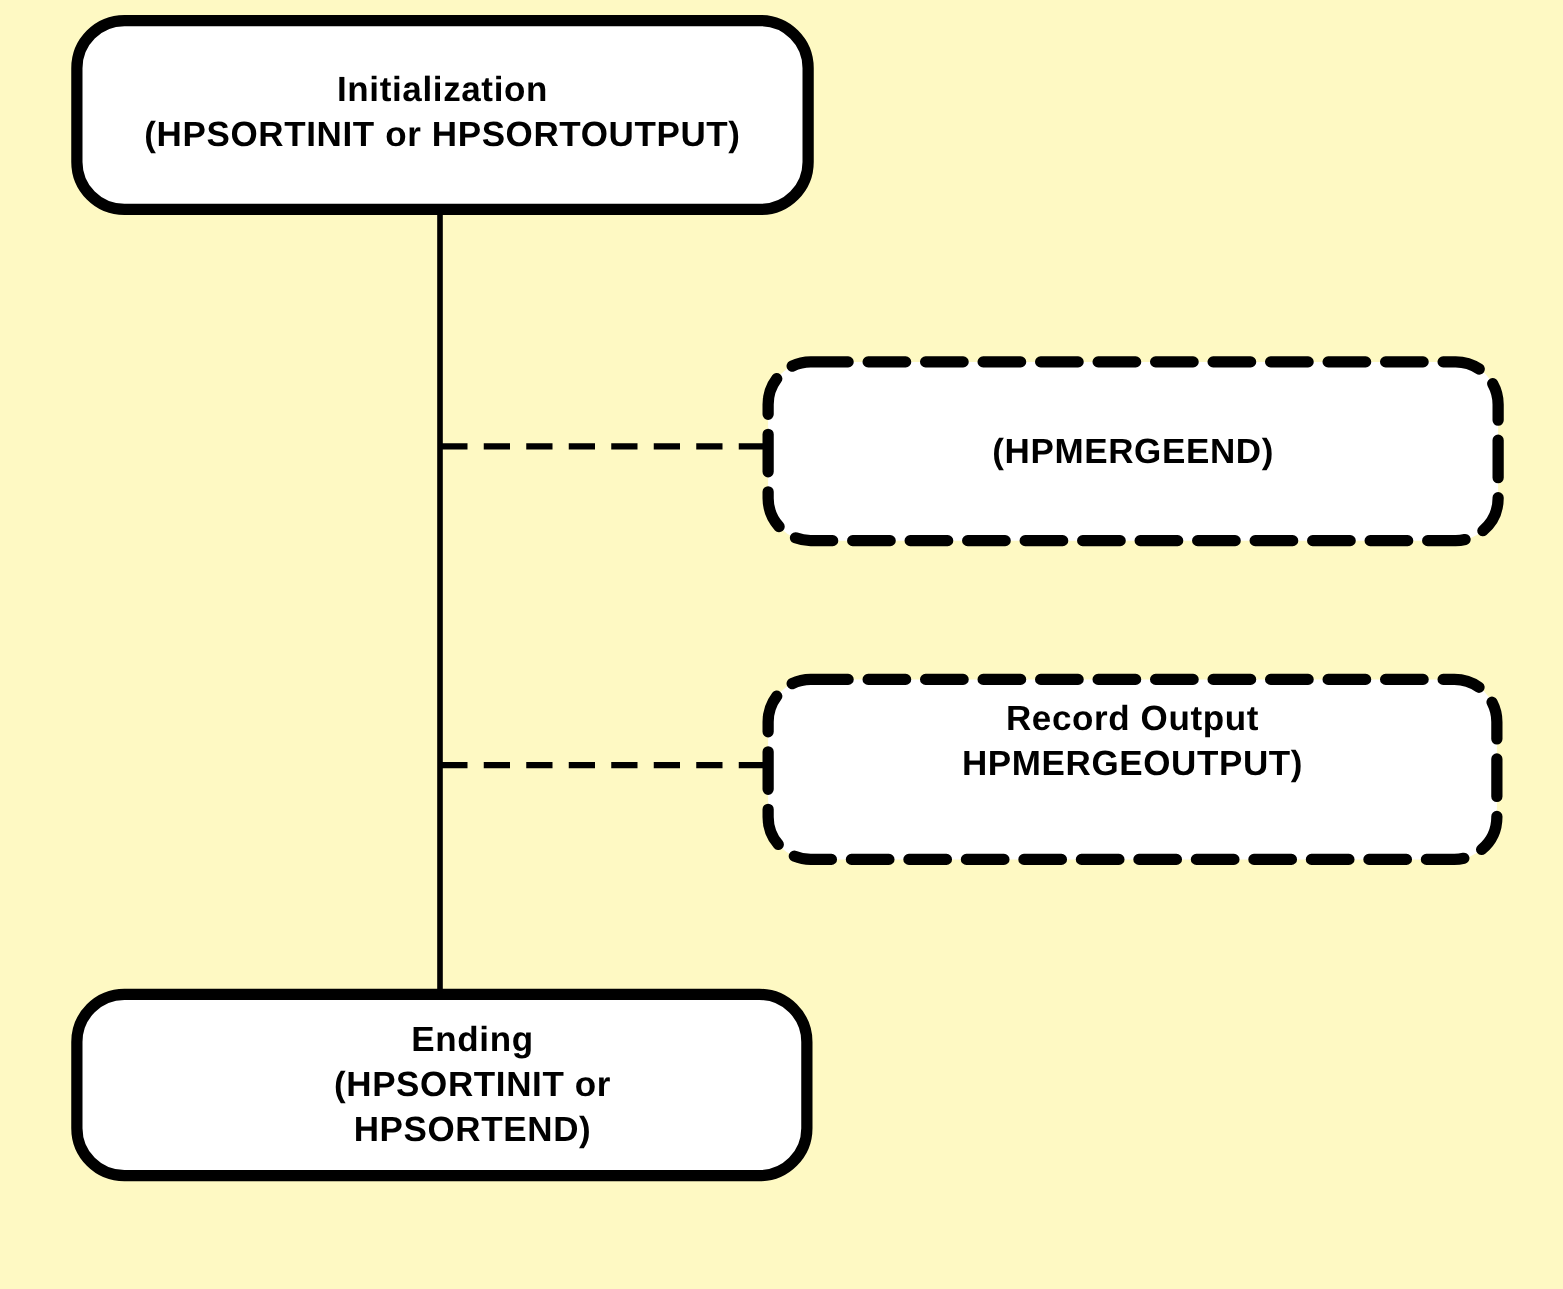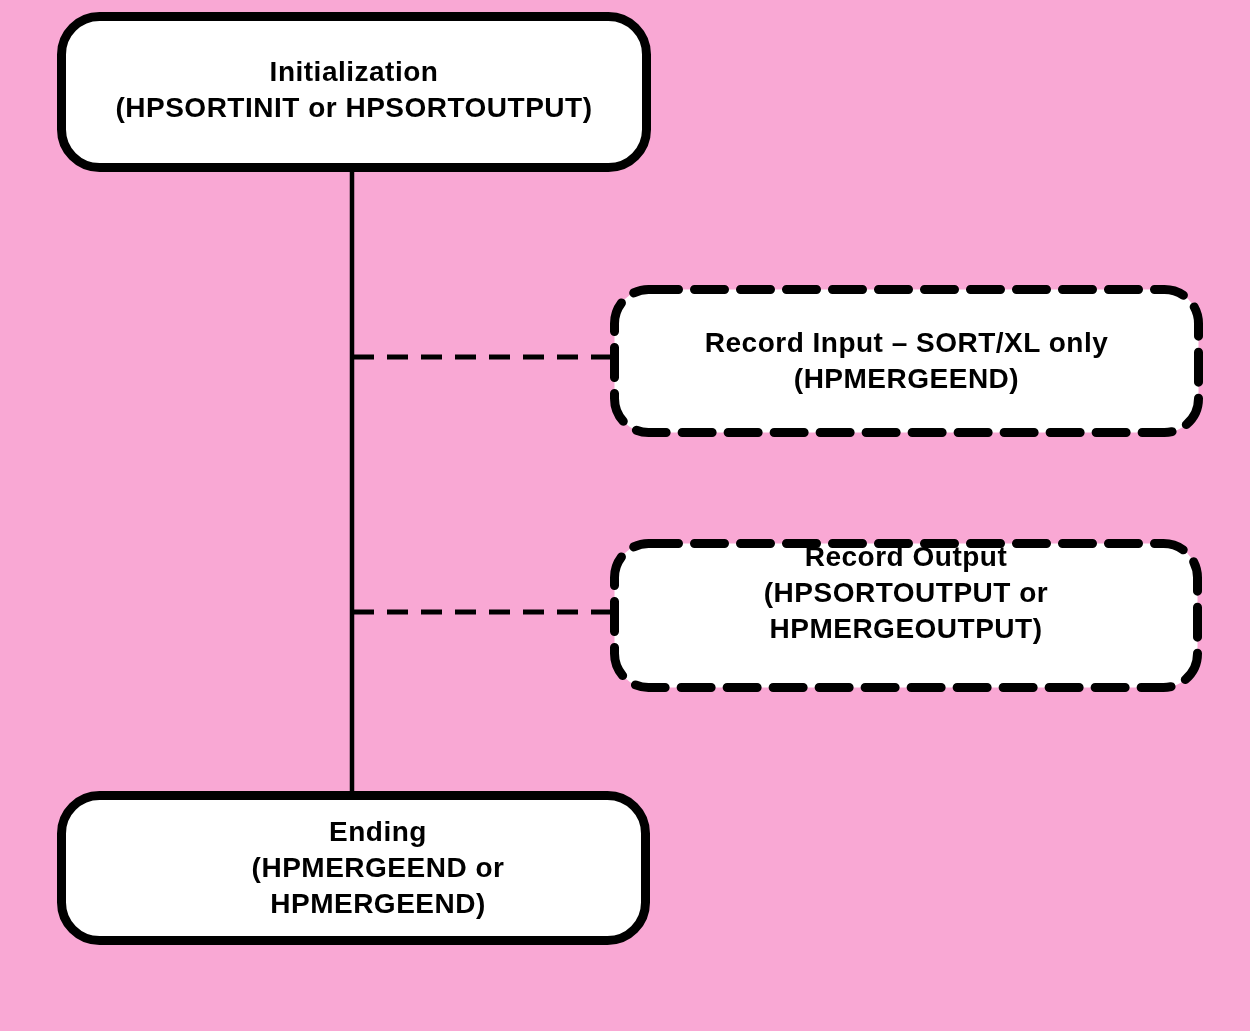--- a/index.html
+++ b/index.html
@@ -4,21 +4,21 @@
 <style>
   html, body {
     margin: 0;
     padding: 0;
     background: #ffffff;
   }
   .canvas {
     position: relative;
     width: 1250px;
     height: 1031px;
-    background: #f9a8d4;
+    background: #fef9c3;
     overflow: hidden;
     font-family: "Liberation Sans", "DejaVu Sans", sans-serif;
   }
   .wires {
     position: absolute;
     left: 0;
     top: 0;
     width: 1250px;
     height: 1031px;
   }
@@ -65,29 +65,27 @@
 
     <rect x="614.5" y="543.5" width="583" height="144" rx="34" ry="34" fill="#ffffff" stroke="#000000" stroke-width="9" stroke-dasharray="30 16" stroke-linecap="round"></rect>
   </svg>
 
   <div class="box-label" id="lbl-init">
     <div class="line">Initialization</div>
     <div class="line">(HPSORTINIT or HPSORTOUTPUT)</div>
   </div>
 
   <div class="box-label" id="lbl-record-input">
-    <div class="line">Record Input – SORT/XL only</div>
     <div class="line">(HPMERGEEND)</div>
   </div>
 
   <div class="box-label" id="lbl-record-output">
     <div class="line">Record Output</div>
-    <div class="line">(HPSORTOUTPUT or</div>
     <div class="line">HPMERGEOUTPUT)</div>
   </div>
 
   <div class="box-label" id="lbl-ending">
     <div class="line">Ending</div>
-    <div class="line">(HPMERGEEND or</div>
-    <div class="line">HPMERGEEND)</div>
+    <div class="line">(HPSORTINIT or</div>
+    <div class="line">HPSORTEND)</div>
   </div>
 
 </div>
 
 </body></html>

